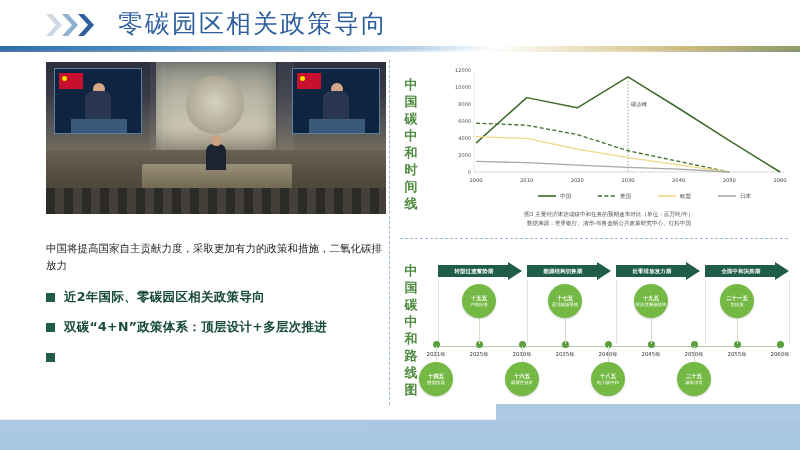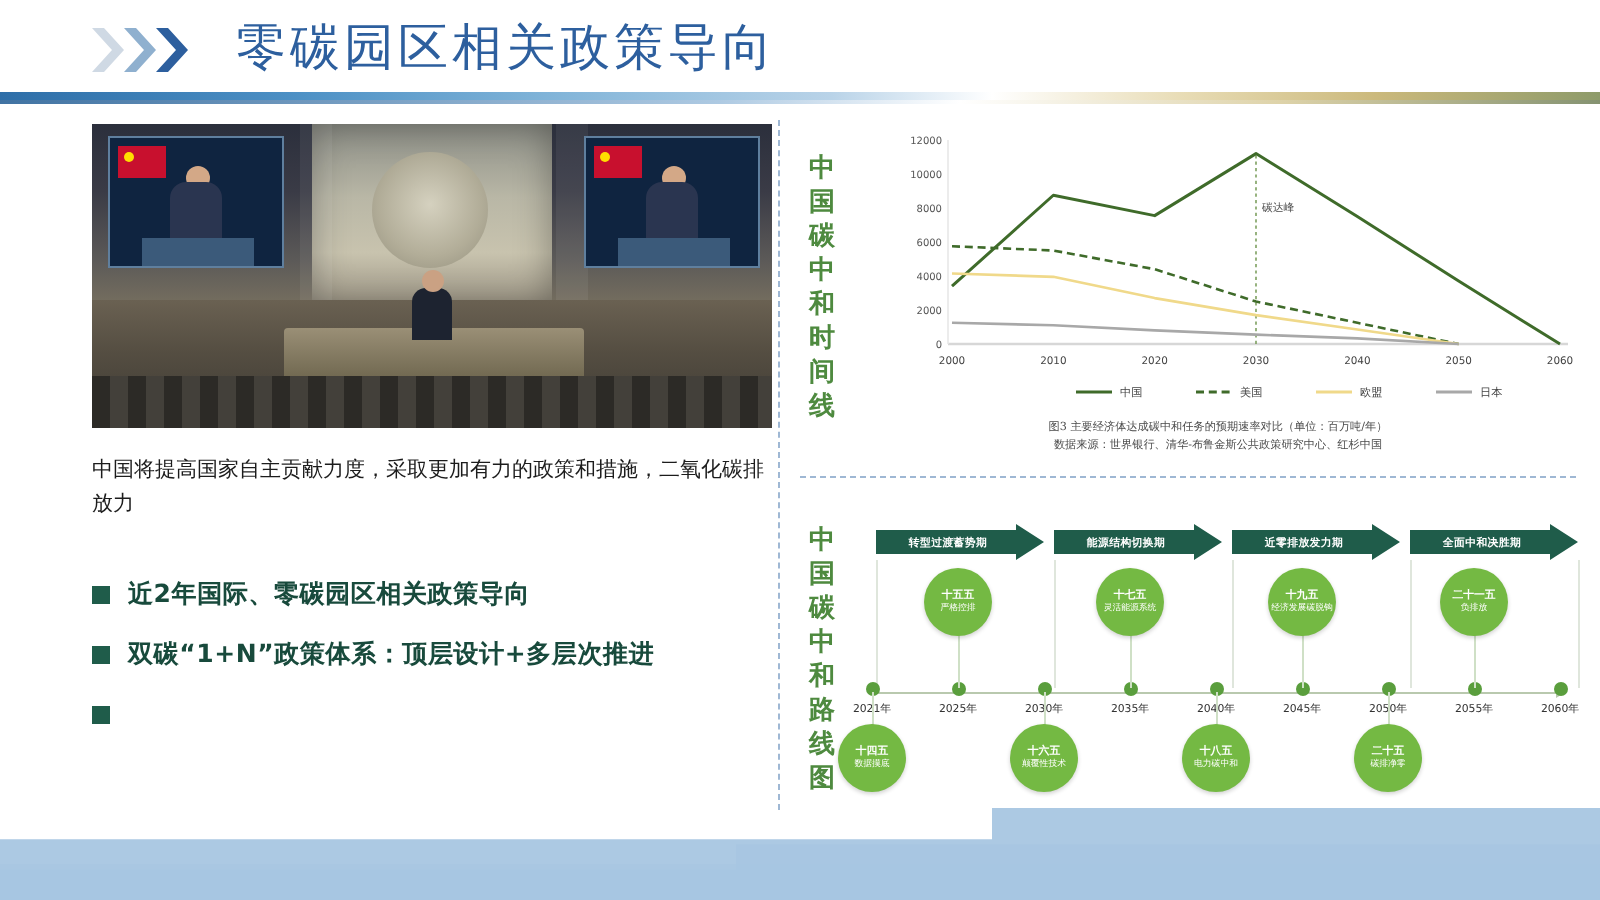--- a/index.html
+++ b/index.html
@@ -51,21 +51,21 @@
   .photo .desk{position:absolute;left:96px;bottom:24px;width:150px;height:26px;
       background:linear-gradient(180deg,#9a8f76 0%,#6f674f 100%);border-radius:2px;}
   .photo .speaker{position:absolute;left:160px;bottom:44px;width:20px;height:26px;border-radius:7px 7px 0 0;background:#1d2330;}
   .photo .speakerh{position:absolute;left:165px;bottom:68px;width:11px;height:11px;border-radius:50%;background:#caa183;}
   .photo .seats{position:absolute;left:0;bottom:0;width:340px;height:26px;
       background:repeating-linear-gradient(90deg,#2c2a26 0px,#2c2a26 9px,#43403a 9px,#43403a 18px);}
 
   .lede{position:absolute;left:46px;top:226px;width:336px;}
   .lede .l1{font-size:10.5px;font-weight:bold;color:#1c1c1c;line-height:16px;
             font-family:"DejaVu Sans",sans-serif;}
-  .lede .l2{font-size:10.5px;color:#1c1c1c;line-height:17px;margin-top:1px;
+  .lede .l2{font-size:10.5px;color:#1c1c1c;line-height:17px;margin-top:14px;
             font-family:"DejaVu Sans",sans-serif;}
 
   .bullets{position:absolute;left:46px;top:289px;width:340px;}
   .bullet{display:flex;align-items:flex-start;gap:9px;margin-bottom:15px;}
   .bullet .sq{width:9px;height:9px;background:#1f5c4a;margin-top:4px;flex:0 0 auto;}
   .bullet .txt{font-size:12.5px;font-weight:bold;color:#184a3c;line-height:15px;
                font-family:"DejaVu Sans",sans-serif;letter-spacing:.3px;}
 
   
   .rlabel{position:absolute;width:22px;font-size:13px;color:#4e8a3f;font-weight:bold;
@@ -160,21 +160,21 @@
   <div class="l2">中国将提高国家自主贡献力度，采取更加有力的政策和措施，二氧化碳排放力</div>
 </div>
 
 <div class="bullets">
   <div class="bullet">
     <div class="sq"></div>
     <div class="txt">近2年国际、零碳园区相关政策导向</div>
   </div>
   <div class="bullet">
     <div class="sq"></div>
-    <div class="txt">双碳“1+N”政策体系：顶层设计+多层次推进</div>
+    <div class="txt">双碳“4+N”政策体系：顶层设计+多层次推进</div>
   </div>
   <div class="bullet">
     <div class="sq"></div>
   </div>
 </div>
 
 <div class="rlabel" id="chart-vlabel">
     <div>中</div>
     <div>国</div>
     <div>碳</div>

